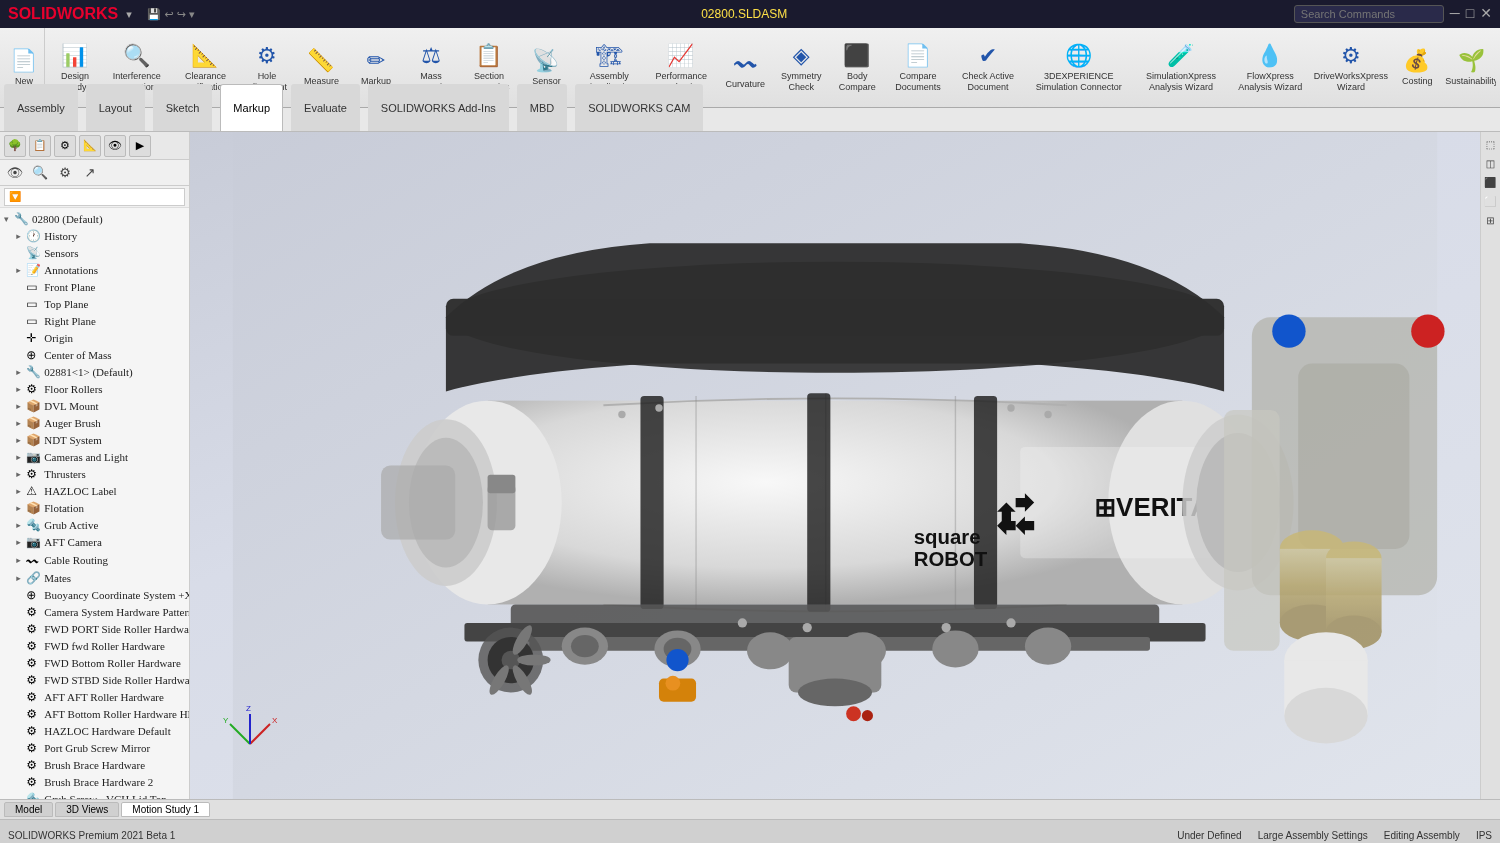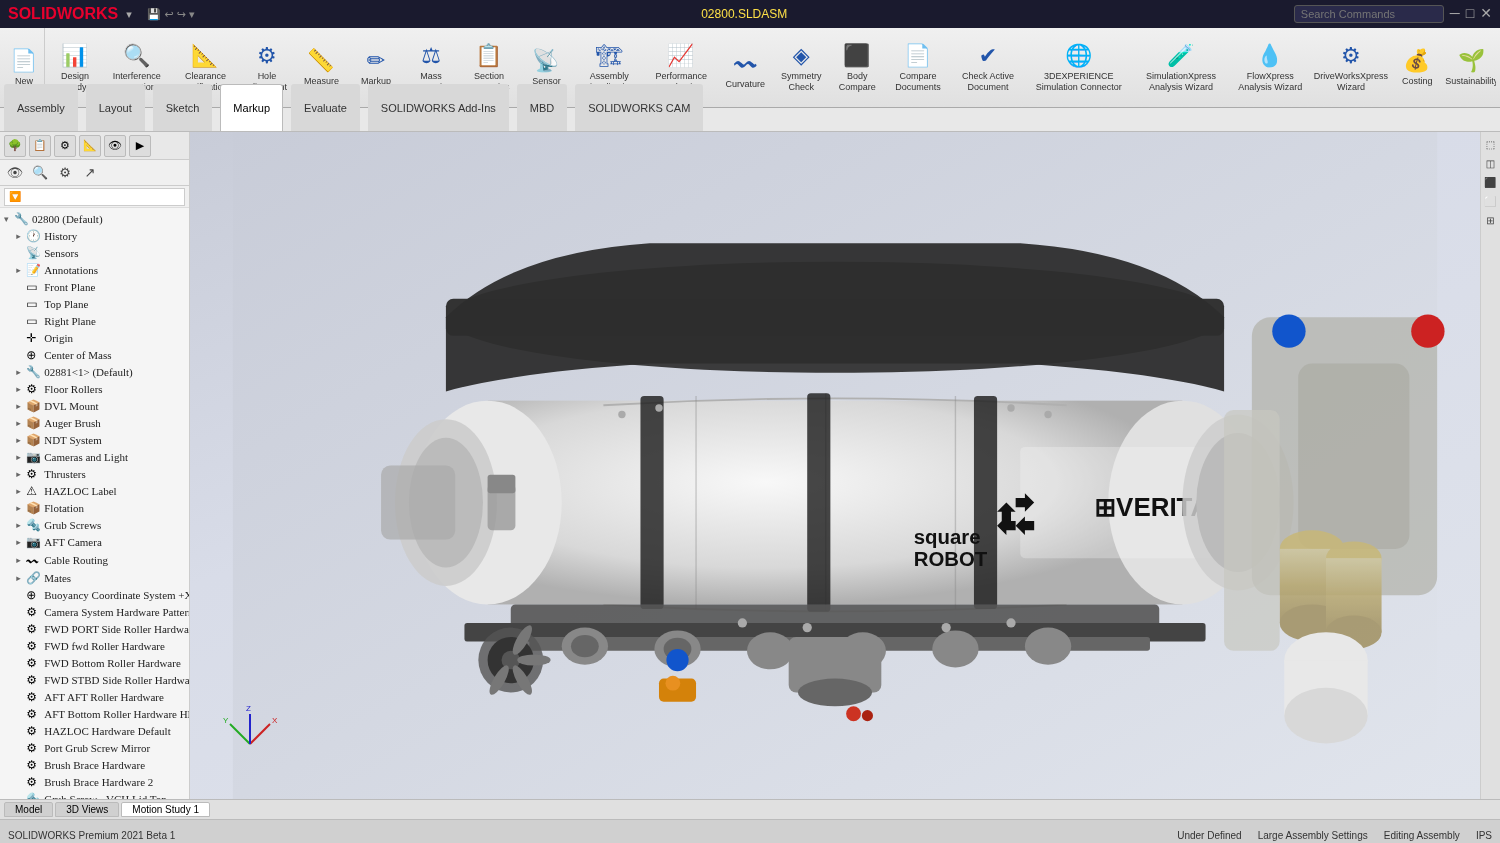--- a/index.html
+++ b/index.html
@@ -481,21 +481,21 @@
         <div class="tree-item">&nbsp;&nbsp;&nbsp;&nbsp;<span class="tree-arrow">&nbsp;</span><span class="tree-icon">⊕</span><span class="tree-label">Center of Mass</span></div>
         <div class="tree-item">&nbsp;&nbsp;&nbsp;&nbsp;<span class="tree-arrow">▸</span><span class="tree-icon">🔧</span><span class="tree-label">02881&lt;1&gt;  (Default)</span></div>
         <div class="tree-item">&nbsp;&nbsp;&nbsp;&nbsp;<span class="tree-arrow">▸</span><span class="tree-icon">⚙</span><span class="tree-label">Floor Rollers</span></div>
         <div class="tree-item">&nbsp;&nbsp;&nbsp;&nbsp;<span class="tree-arrow">▸</span><span class="tree-icon">📦</span><span class="tree-label">DVL Mount</span></div>
         <div class="tree-item">&nbsp;&nbsp;&nbsp;&nbsp;<span class="tree-arrow">▸</span><span class="tree-icon">📦</span><span class="tree-label">Auger Brush</span></div>
         <div class="tree-item">&nbsp;&nbsp;&nbsp;&nbsp;<span class="tree-arrow">▸</span><span class="tree-icon">📦</span><span class="tree-label">NDT System</span></div>
         <div class="tree-item">&nbsp;&nbsp;&nbsp;&nbsp;<span class="tree-arrow">▸</span><span class="tree-icon">📷</span><span class="tree-label">Cameras and Light</span></div>
         <div class="tree-item">&nbsp;&nbsp;&nbsp;&nbsp;<span class="tree-arrow">▸</span><span class="tree-icon">⚙</span><span class="tree-label">Thrusters</span></div>
         <div class="tree-item">&nbsp;&nbsp;&nbsp;&nbsp;<span class="tree-arrow">▸</span><span class="tree-icon">⚠</span><span class="tree-label">HAZLOC Label</span></div>
         <div class="tree-item">&nbsp;&nbsp;&nbsp;&nbsp;<span class="tree-arrow">▸</span><span class="tree-icon">📦</span><span class="tree-label">Flotation</span></div>
-        <div class="tree-item">&nbsp;&nbsp;&nbsp;&nbsp;<span class="tree-arrow">▸</span><span class="tree-icon">🔩</span><span class="tree-label">Grub Screws</span></div>
+        <div class="tree-item">&nbsp;&nbsp;&nbsp;&nbsp;<span class="tree-arrow">▸</span><span class="tree-icon">🔩</span><span class="tree-label">Grub Active</span></div>
         <div class="tree-item">&nbsp;&nbsp;&nbsp;&nbsp;<span class="tree-arrow">▸</span><span class="tree-icon">📷</span><span class="tree-label">AFT Camera</span></div>
         <div class="tree-item">&nbsp;&nbsp;&nbsp;&nbsp;<span class="tree-arrow">▸</span><span class="tree-icon">〰</span><span class="tree-label">Cable Routing</span></div>
         <div class="tree-item">&nbsp;&nbsp;&nbsp;&nbsp;<span class="tree-arrow">▸</span><span class="tree-icon">🔗</span><span class="tree-label">Mates</span></div>
         <div class="tree-item">&nbsp;&nbsp;&nbsp;&nbsp;<span class="tree-arrow">&nbsp;</span><span class="tree-icon">⊕</span><span class="tree-label">Buoyancy Coordinate System +X</span></div>
         <div class="tree-item">&nbsp;&nbsp;&nbsp;&nbsp;<span class="tree-arrow">&nbsp;</span><span class="tree-icon">⚙</span><span class="tree-label">Camera System Hardware Pattern</span></div>
         <div class="tree-item">&nbsp;&nbsp;&nbsp;&nbsp;<span class="tree-arrow">&nbsp;</span><span class="tree-icon">⚙</span><span class="tree-label">FWD PORT Side Roller Hardware</span></div>
         <div class="tree-item">&nbsp;&nbsp;&nbsp;&nbsp;<span class="tree-arrow">&nbsp;</span><span class="tree-icon">⚙</span><span class="tree-label">FWD fwd Roller Hardware</span></div>
         <div class="tree-item">&nbsp;&nbsp;&nbsp;&nbsp;<span class="tree-arrow">&nbsp;</span><span class="tree-icon">⚙</span><span class="tree-label">FWD Bottom Roller Hardware</span></div>
         <div class="tree-item">&nbsp;&nbsp;&nbsp;&nbsp;<span class="tree-arrow">&nbsp;</span><span class="tree-icon">⚙</span><span class="tree-label">FWD STBD Side Roller Hardware</span></div>
         <div class="tree-item">&nbsp;&nbsp;&nbsp;&nbsp;<span class="tree-arrow">&nbsp;</span><span class="tree-icon">⚙</span><span class="tree-label">AFT AFT Roller Hardware</span></div>

